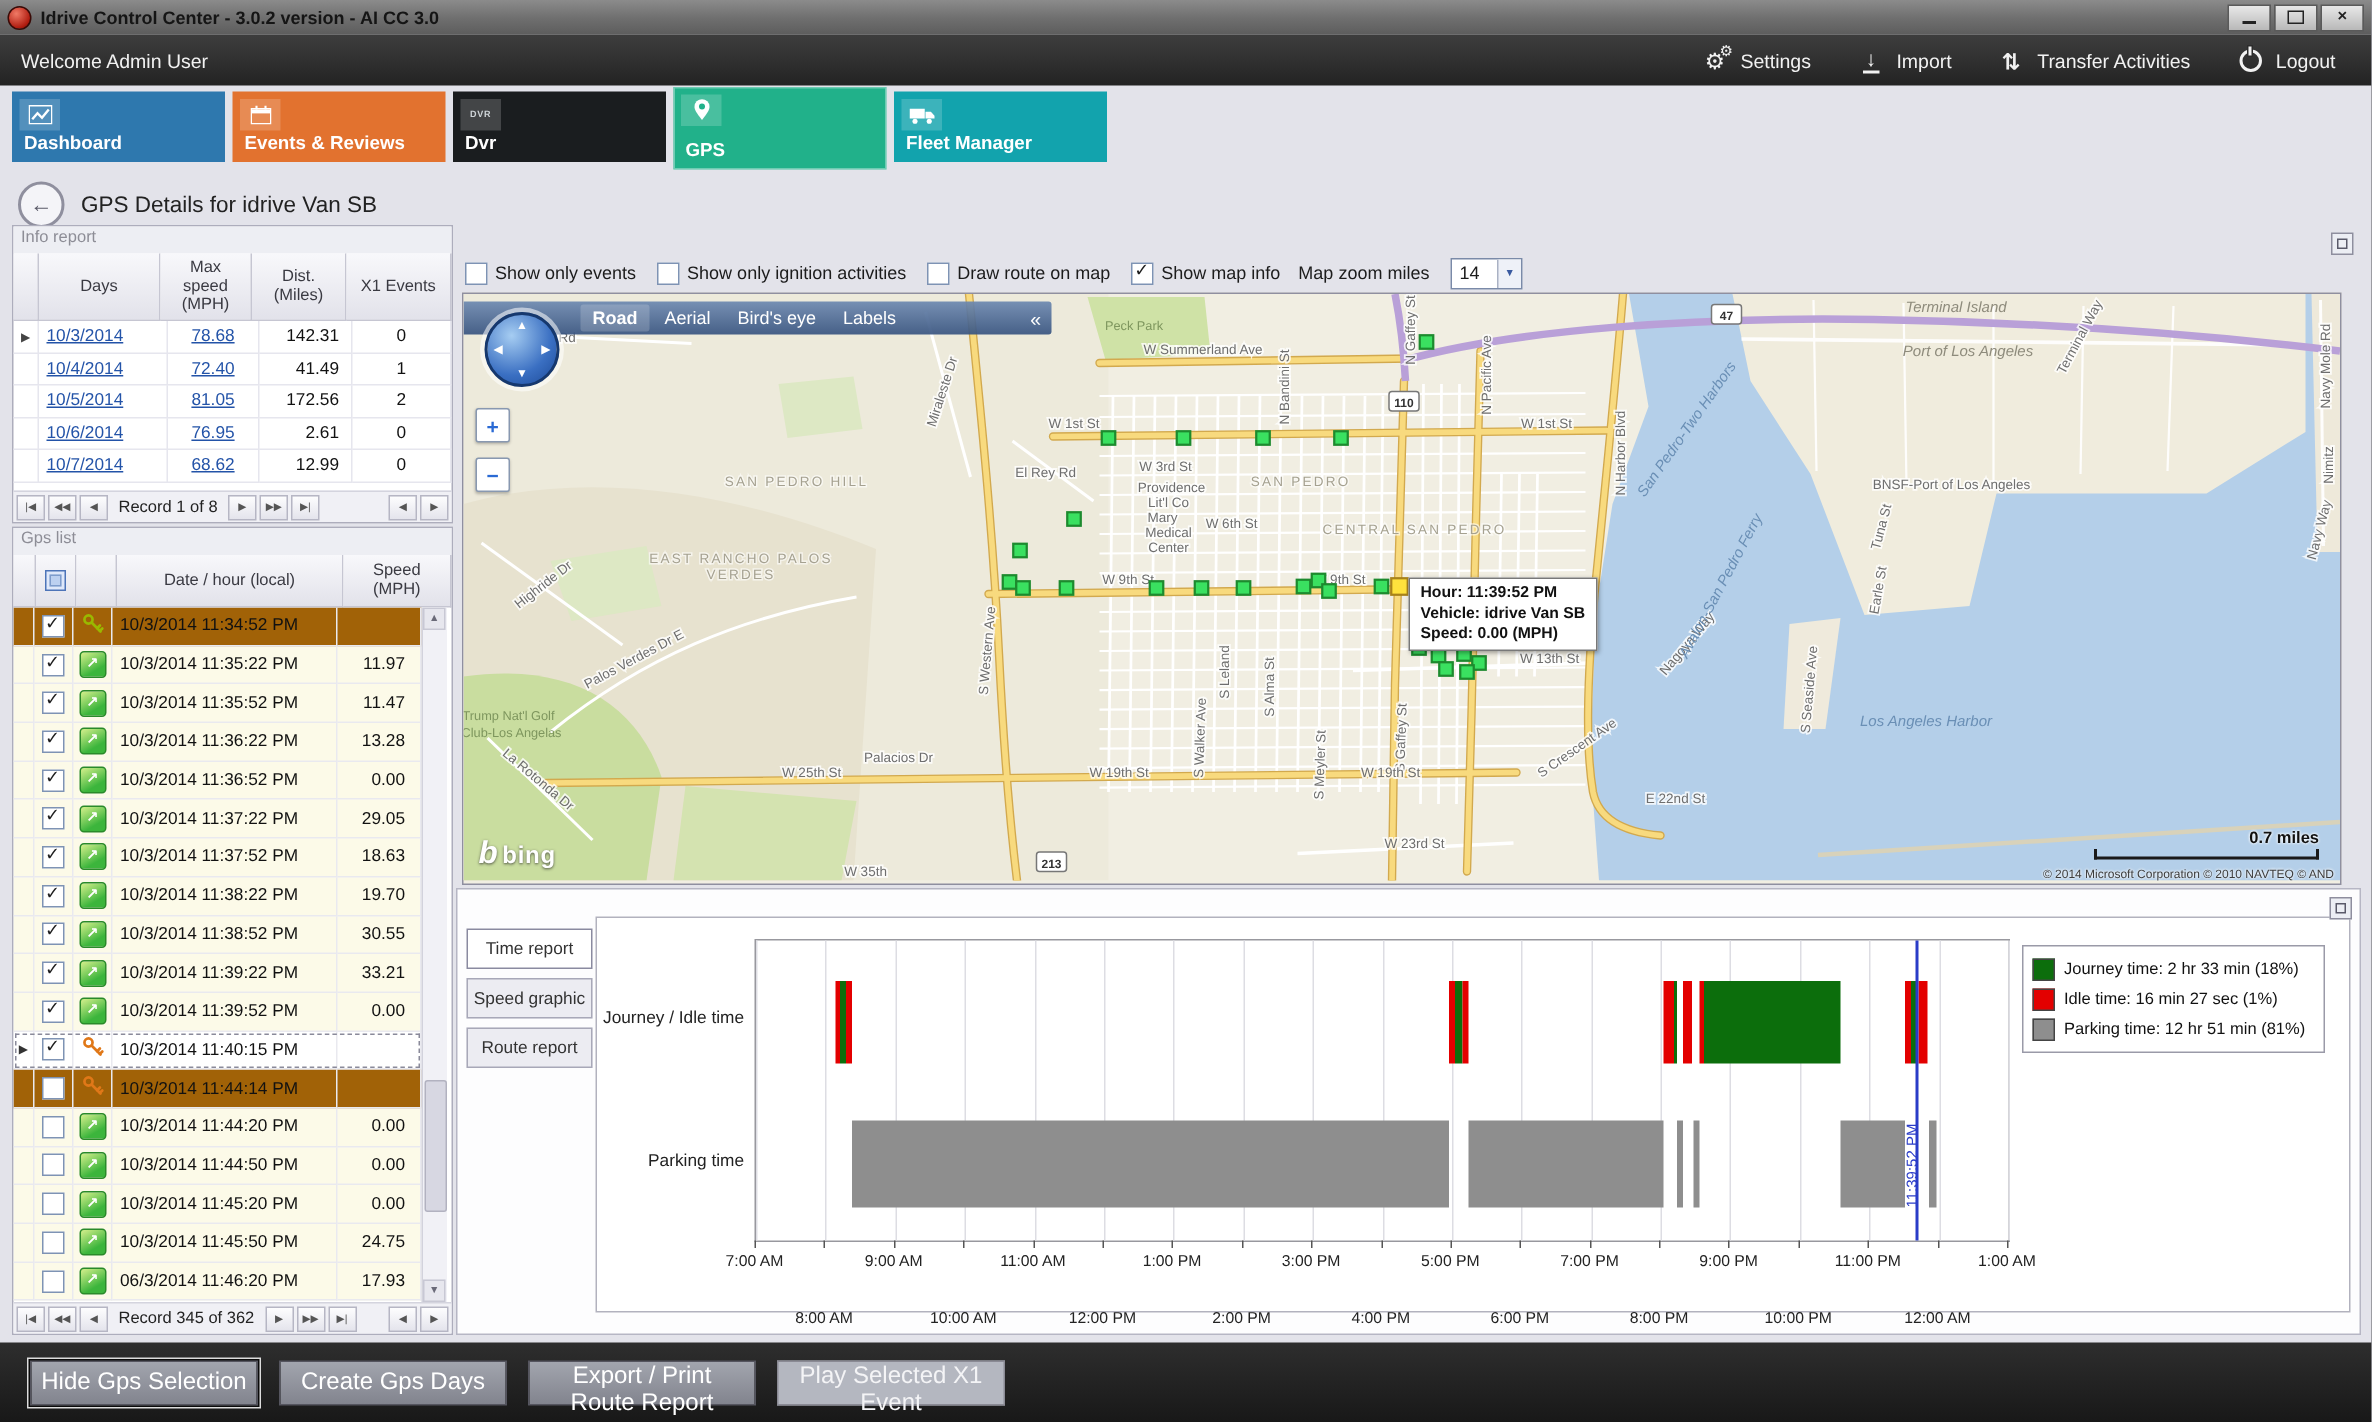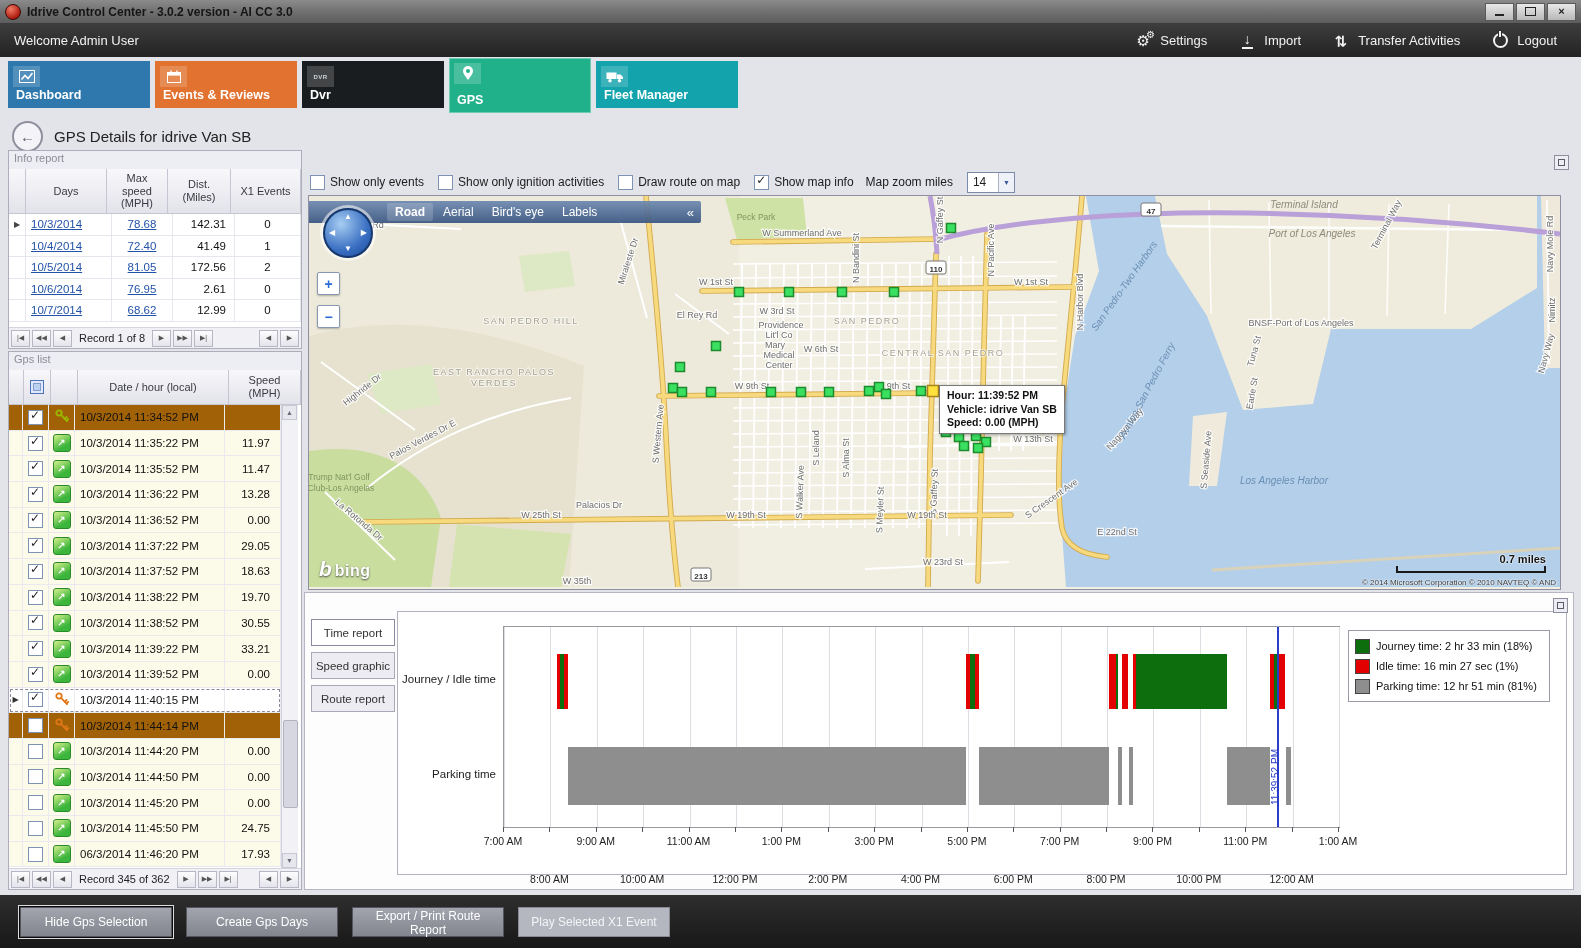--- a/index.html
+++ b/index.html
@@ -129,21 +129,21 @@
   .tick{position:absolute;top:215px;width:1px;height:5px;background:#555;}
   .ticklb{position:absolute;top:223px;transform:translateX(-50%);font-size:10.5px;color:#222;white-space:nowrap;}
   .ticklb.row2{top:238px;margin-top:23px;}
   #legend{position:absolute;left:950px;top:18px;width:202px;border:1px solid #9a9aa8;background:#fff;padding:5px 6px;box-sizing:border-box;}
   .leg-item{display:flex;align-items:center;gap:6px;height:20px;font-size:11px;color:#111;}
   .leg-sw{width:13px;height:13px;border:1px solid #444;flex:0 0 auto;}
   .cursor{position:absolute;top:0;bottom:0;width:2px;background:#2a3cc8;}
   .cursor-lb{position:absolute;bottom:22px;transform-origin:0 100%;transform:rotate(-90deg);font-size:10px;color:#2a3cc8;white-space:nowrap;}
   
   .bottom-bar{position:absolute;left:0;right:0;bottom:0;height:53px;background:linear-gradient(#2e2e2e,#181818);display:flex;align-items:center;gap:14px;padding-left:20px;}
-  .bbtn{width:152px;height:30px;background:linear-gradient(#a2a5ae,#82848e);border:1px solid #55555f;color:#fff;font-size:12px;font-family:inherit;cursor:pointer;}
+  .bbtn{width:152px;height:30px;background:linear-gradient(#a2a5ae,#82848e);border:1px solid #55555f;color:#fff;font-size:16px;font-family:inherit;cursor:pointer;}
   .bbtn.focus{box-shadow:0 0 0 1px #0a0a0a,0 0 0 2px #dcdcdc;}
   .bbtn.dis{background:#b4b7c0;color:#f4f4f6;border-color:#8a8a94;}
 </style>
 </head>
 <body>
 
 <div class="titlebar">
   <div class="app-icon"></div>
   <div class="title-text">Idrive Control Center - 3.0.2 version - AI CC 3.0</div>
   <div class="win-btns">

